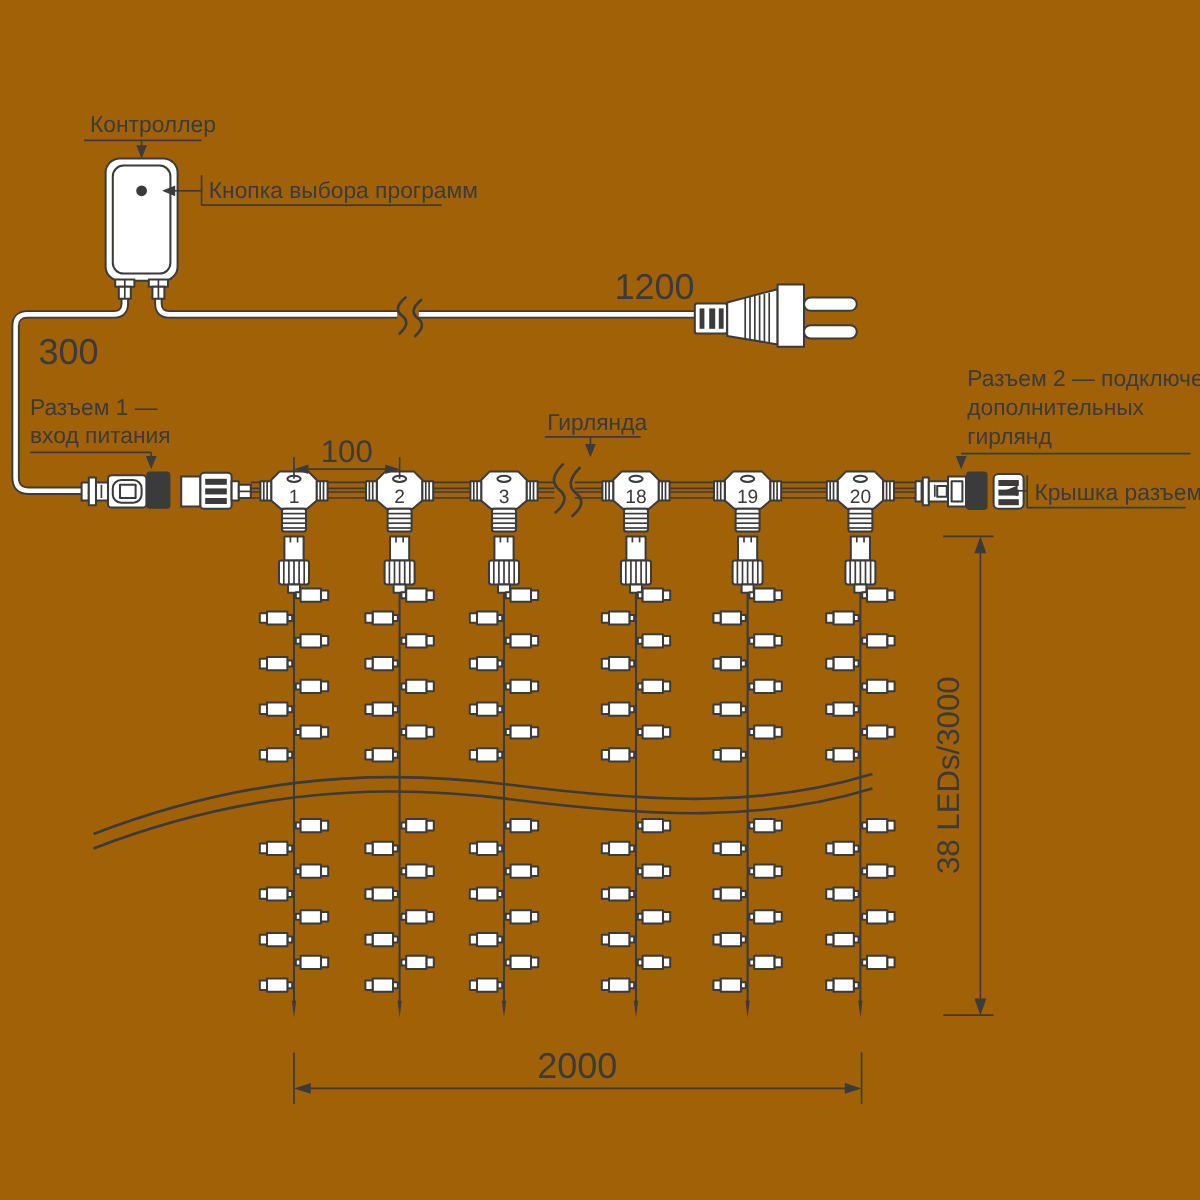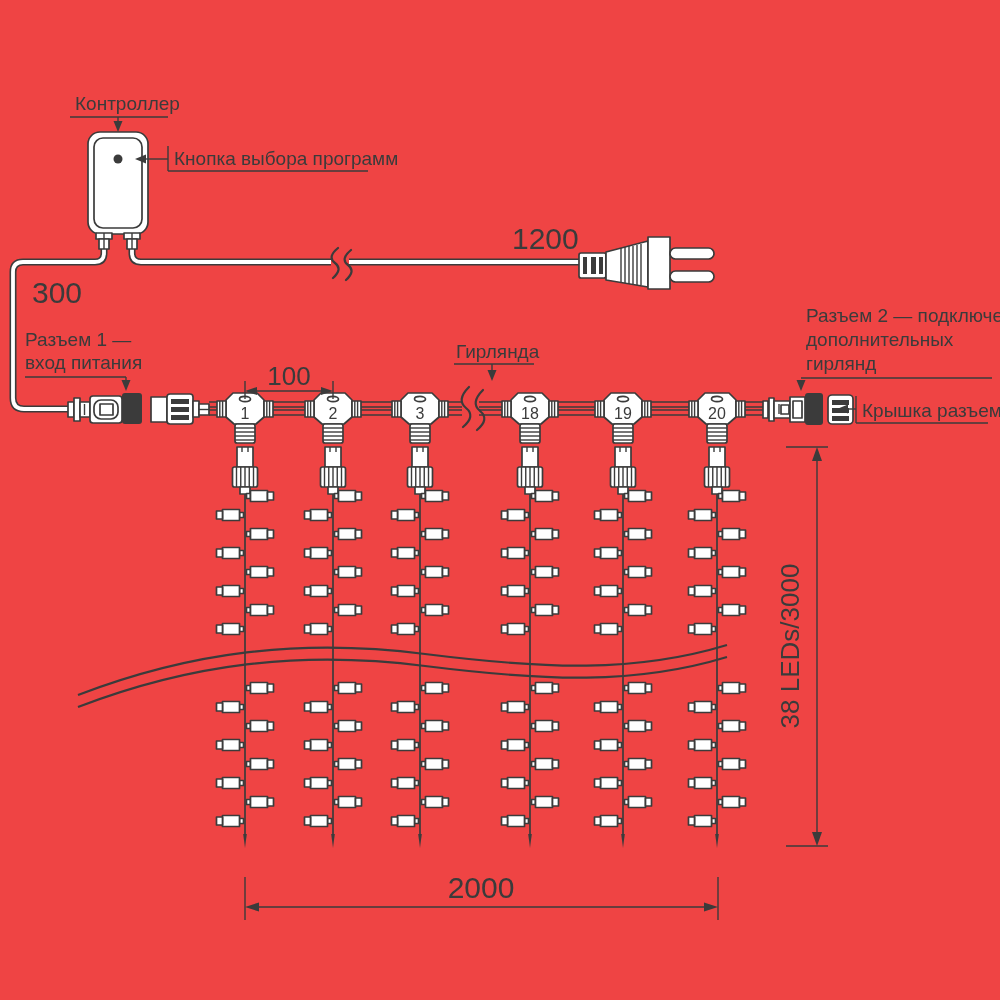--- a/index.html
+++ b/index.html
@@ -1,16 +1,16 @@
 <!DOCTYPE html>
 <html><head>
 <meta charset="utf-8">
 <style>
   html,body{margin:0;padding:0;background:#fff;}
-  .page{width:1000px;height:1000px;background:#ef4444;position:relative;overflow:hidden;text-align:right;}
+  .page{width:1000px;height:1000px;background:#a16207;position:relative;overflow:hidden;text-align:right;}
   svg text{fill:#3b3b3b;font-family:"Liberation Sans",sans-serif;}
   .sh{fill:#fff;stroke:#3b3b3b;stroke-width:1.7;stroke-linejoin:round;}
   .ln{stroke:#3b3b3b;stroke-width:1.7;fill:none;}
   .thin{stroke:#3b3b3b;stroke-width:1.4;fill:none;}
   .dk{fill:#3b3b3b;stroke:none;}
   .w-outer{stroke:#3b3b3b;stroke-width:7;fill:none;}
   .w-inner{stroke:#fff;stroke-width:3.8;fill:none;}
   .brk{stroke:#3b3b3b;stroke-width:2.2;fill:none;stroke-linecap:round;}
   .wave{stroke:#3b3b3b;stroke-width:2.2;fill:none;}
   .lbl{font-size:19px;}

